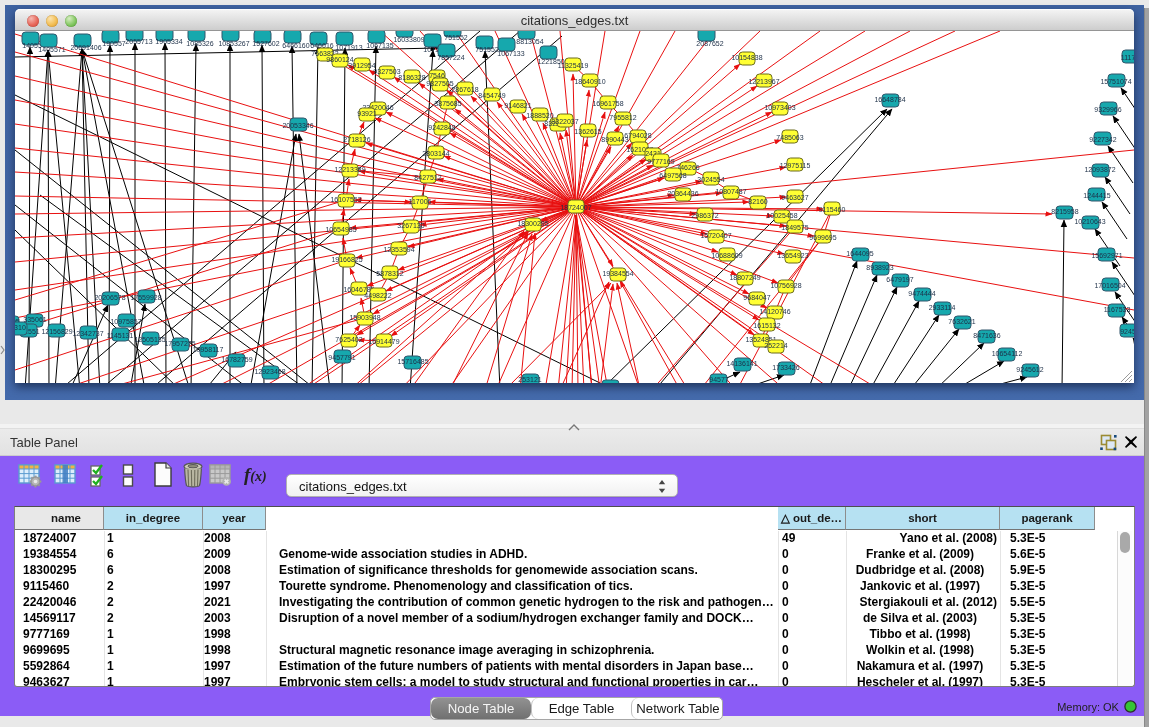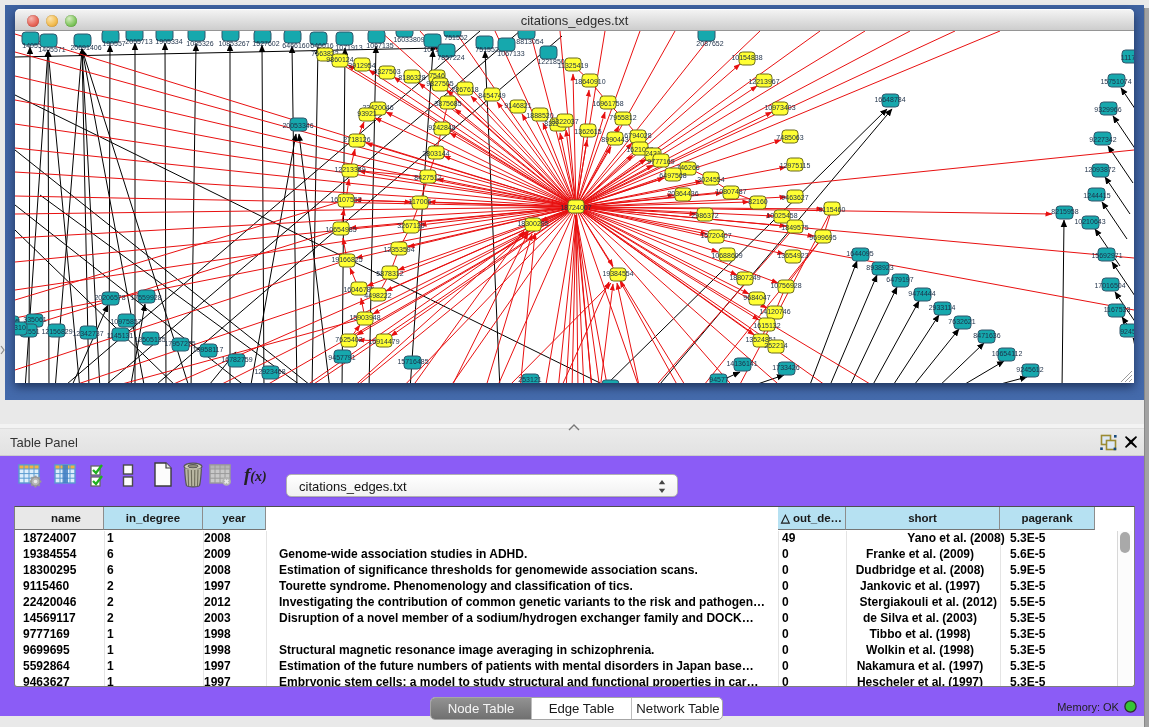--- a/index.html
+++ b/index.html
@@ -29,21 +29,21 @@
 .hc{position:absolute;top:0;height:23px;background:#b6e1f2;
   border-right:1px solid #8d8d8d;border-bottom:1px solid #757575;
   font-size:11.5px;color:#1a1a1a;text-align:center;line-height:23px;}
 .col-line{position:absolute;top:24px;bottom:0;width:1px;background:#e4e4e4;}
 .row{position:absolute;left:0;width:1104px;height:16px;font-size:12px;color:#000;white-space:nowrap;}
 .row span{position:absolute;top:1px;}
 #vsb{position:absolute;right:2px;top:24px;bottom:0;width:15px;background:#fcfcfc;border-left:1px solid #d8d8d8;}
 #vsb .th{position:absolute;left:2px;top:1px;width:10px;height:21px;background:#a9a9a9;border-radius:5px;}
 #tabs{position:absolute;left:430px;top:273px;width:293px;height:23px;background:#fff;
   border:1px solid #a6a6a6;border-radius:5px;overflow:hidden;font-size:13.2px;}
-#tabs div{position:absolute;top:0;height:100%;text-align:center;line-height:22px;color:#1a1a1a;}
+#tabs div{position:absolute;top:0;height:100%;text-align:center;line-height:22px;color:#1a1a1a;border-radius:7px;}
 #memory{position:absolute;right:14px;bottom:3px;font-size:11px;color:#222;}
 #memdot{position:absolute;right:-2px;top:-1px;}
 #rstrip{position:absolute;left:1144px;top:8px;width:5px;height:719px;background:#a2a2a2;border-left:1px solid #888;z-index:30;}
 </style></head>
 <body>
 <div id="desktop">
   <div id="win">
     <div id="canvas"><svg id="net" width="1119" height="352" viewBox="15 31 1119 352">
 <defs>
             <marker id="ra" markerWidth="8" markerHeight="6" refX="6.5" refY="3" orient="auto">
@@ -982,21 +982,21 @@
 <div class="col-line" style="left:188px;"></div>
 <div class="col-line" style="left:251px;"></div>
 <div class="col-line" style="left:763px;"></div>
 <div class="col-line" style="left:831px;"></div>
 <div class="col-line" style="left:985px;"></div>
 <div class="row" style="top:23px;">
         <span style="left:8px">18724007</span>
         <span style="left:92px">1</span>
         <span style="left:189px">2008</span>
         <span style="left:767px">49</span>
-        <span style="left:864px;width:154px;text-align:center">Yano et al. (2008)</span>
+        <span style="left:828px;width:154px;text-align:right">Yano et al. (2008)</span>
         <span style="left:995px">5.3E‑5</span>
       </div>
 <div class="row" style="top:39.0px;">
         <span style="left:8px">19384554</span>
         <span style="left:92px">6</span>
         <span style="left:189px">2009</span>
         <span style="left:264px">Genome‑wide association studies in ADHD.</span>
         <span style="left:767px">0</span>
         <span style="left:828px;width:154px;text-align:center">Franke et al. (2009)</span>
         <span style="left:995px">5.6E‑5</span>
@@ -1015,22 +1015,22 @@
         <span style="left:92px">2</span>
         <span style="left:189px">1997</span>
         <span style="left:264px">Tourette syndrome. Phenomenology and classification of tics.</span>
         <span style="left:767px">0</span>
         <span style="left:828px;width:154px;text-align:center">Jankovic et al. (1997)</span>
         <span style="left:995px">5.3E‑5</span>
       </div>
 <div class="row" style="top:87.0px;">
         <span style="left:8px">22420046</span>
         <span style="left:92px">2</span>
-        <span style="left:189px">2012</span>
-        <span style="left:264px">Investigating the contribution of common genetic variants to the risk and pathogen…</span>
+        <span style="left:189px">2021</span>
+        <span style="left:264px">Investigating the contribution of common genetic hydrogen to the risk and pathogen…</span>
         <span style="left:767px">0</span>
         <span style="left:828px;width:154px;text-align:right">Stergiakouli et al. (2012)</span>
         <span style="left:995px">5.5E‑5</span>
       </div>
 <div class="row" style="top:103.0px;">
         <span style="left:8px">14569117</span>
         <span style="left:92px">2</span>
         <span style="left:189px">2003</span>
         <span style="left:264px">Disruption of a novel member of a sodium/hydrogen exchanger family and DOCK…</span>
         <span style="left:767px">0</span>

